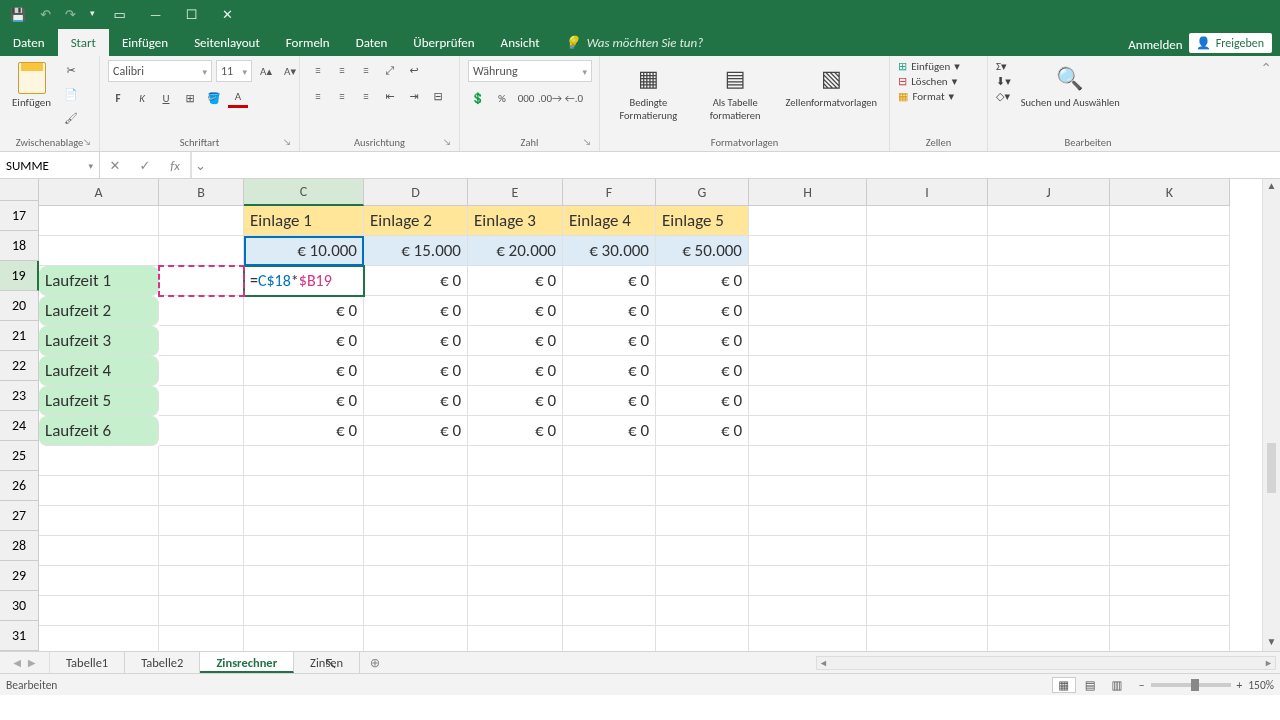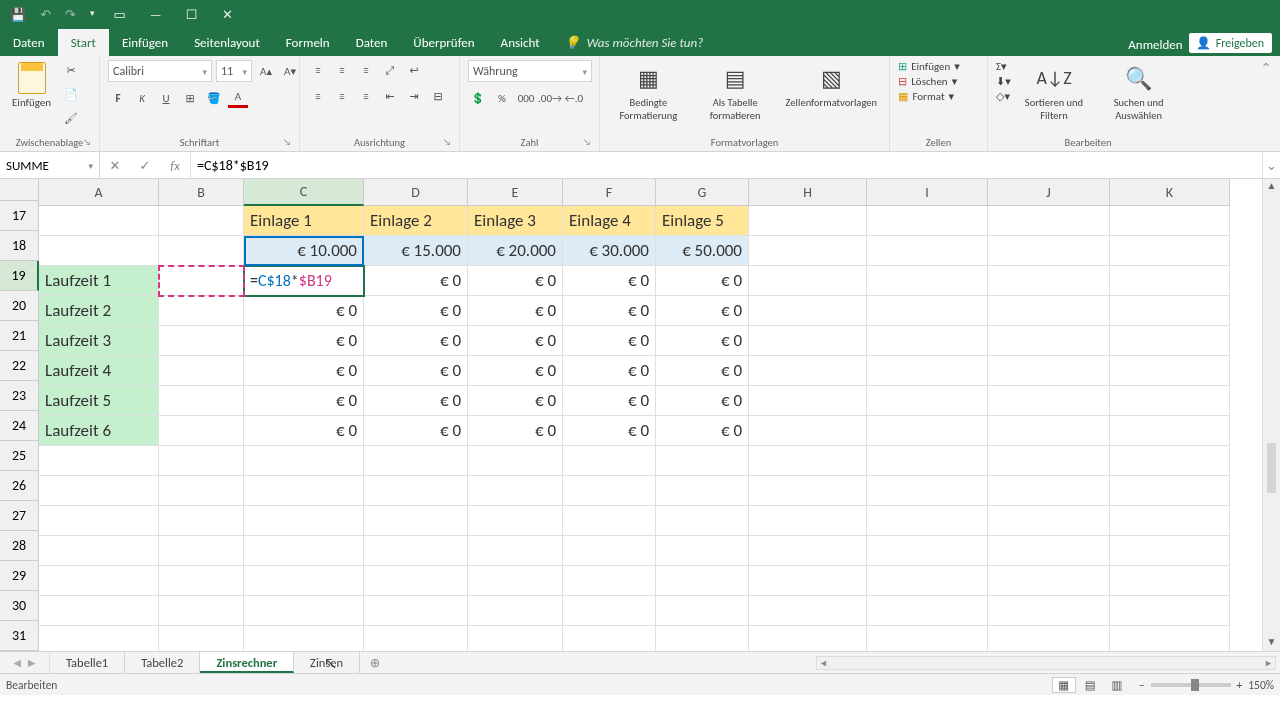--- a/index.html
+++ b/index.html
@@ -58,21 +58,21 @@
 .colhead.active { background: #d6e8d6; border-bottom: 2px solid #217346; }
 .rowhead { width: 39px; height: 30px; background: #f0f0f0; border-right: 1px solid #ccc; border-bottom: 1px solid #ccc; display: flex; align-items: center; justify-content: center; font-size: 14px; color: #000000; }
 .rowhead.active { background: #d6e8d6; border-right: 2px solid #217346;}
 .left-panel { display: flex; flex-direction: column; }
 .main-grid { flex: 1; position: relative; overflow: hidden;}
 .table { display: grid; grid-template-columns: 120px 85px 120px 104px 95px 93px 93px 118px 121px 122px 120px; }
 .cell { height: 30px; border-right: 1px solid #e0e0e0; border-bottom: 1px solid #e0e0e0; display: flex; align-items: center; justify-content: flex-end; padding: 0 6px; font-family: Calibri; font-size: 17px; color: #333; background: #fff;}
 .cell.left { justify-content: flex-start; }
 .cell.hdr { background: #ffe699; }
 .cell.cur { background: #ddebf7; }
-.cell.grn { background: #c6efce; }
+.cell.grn { background: #c6efce; border-radius: 8px; }
 .cell.editing { background: #fff; outline: 2px solid #217346; outline-offset: -1px; z-index: 3; font-size: 16px;}
 .cell.editing .ref1 { color: #0070c0; }
 .cell.editing .ref2 { color: #d63384; }
 .drag-b19 { position:absolute; outline: 2px dashed #d63384; outline-offset:-1px; pointer-events:none; z-index:5;}
 .drag-c18 { position:absolute; outline: 2px solid #0070c0; outline-offset:-2px; pointer-events:none; z-index:5; border-top:2px solid #0070c0;}
 .vscroll { width: 18px; background: #f0f0f0; display:flex; flex-direction:column; border-left:1px solid #e0e0e0;}
 .vscroll .thumb { background:#d4d4d4; height:50px; margin:18px 2px 0;}
 .vscroll .arr { height:16px; text-align:center; font-size:10px; color:#666;}
 
 
@@ -241,40 +241,35 @@
   </div>
 
   <div class="group" style="width:200px;border-right:none">
     <div class="gtop">
       <div class="col" style="gap:2px">
         <span>Σ▾</span>
         <span>⬇▾</span>
         <span>◇▾</span>
       </div>
       <div class="bigbtn">
-          <div class="bigicon" style="font-size:18px">A↓Z</div>
-          <span style="text-align:center;font-size:10.5px">Sortieren und Filtern</span>
-        </div>
-      <div class="bigbtn">
           <div class="bigicon">🔍</div>
           <span style="text-align:center;font-size:10.5px">Suchen und Auswählen</span>
         </div>
     </div>
     <div class="glabel">Bearbeiten</div>
   </div>
 </div>
 
 <div class="fbar">
   <div class="namebox">SUMME</div>
   <div class="fbtns">
     <span style="color:#888">✕</span>
     <span style="color:#888">✓</span>
     <span class="fx">fx</span>
   </div>
-  <div class="finput">=C$18*$B19</div>
   <div class="expand">⌄</div>
 </div>
 
 <div class="gridarea">
   <div class="left-panel">
     <div class="selectall"></div>
     <div id="rowheads">
         <div class="rowhead">17</div>
         <div class="rowhead">18</div>
         <div class="rowhead active">19</div>

